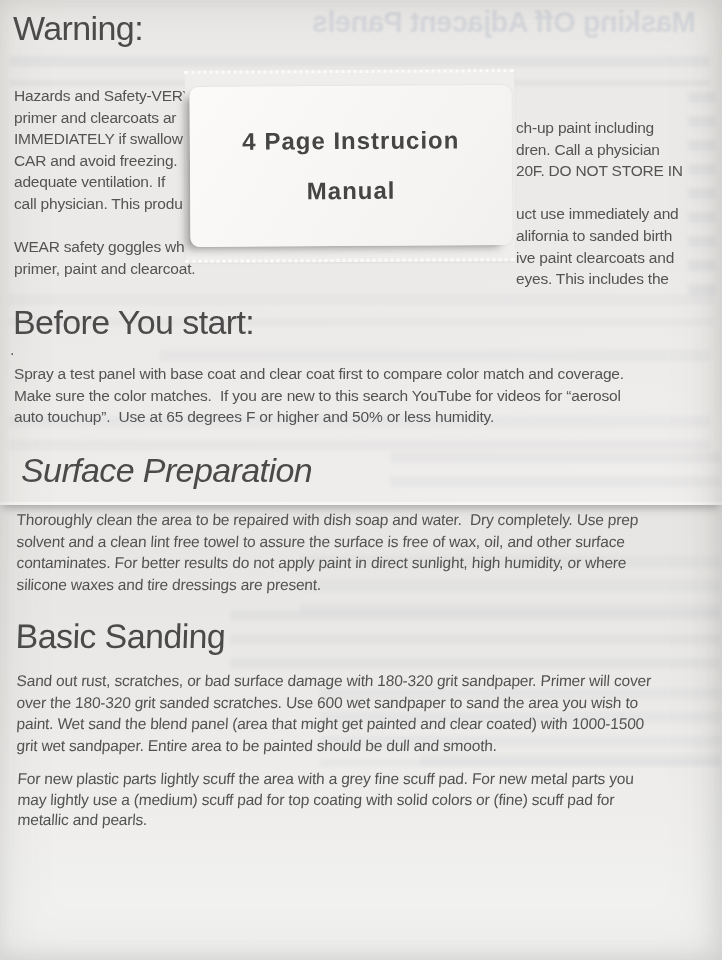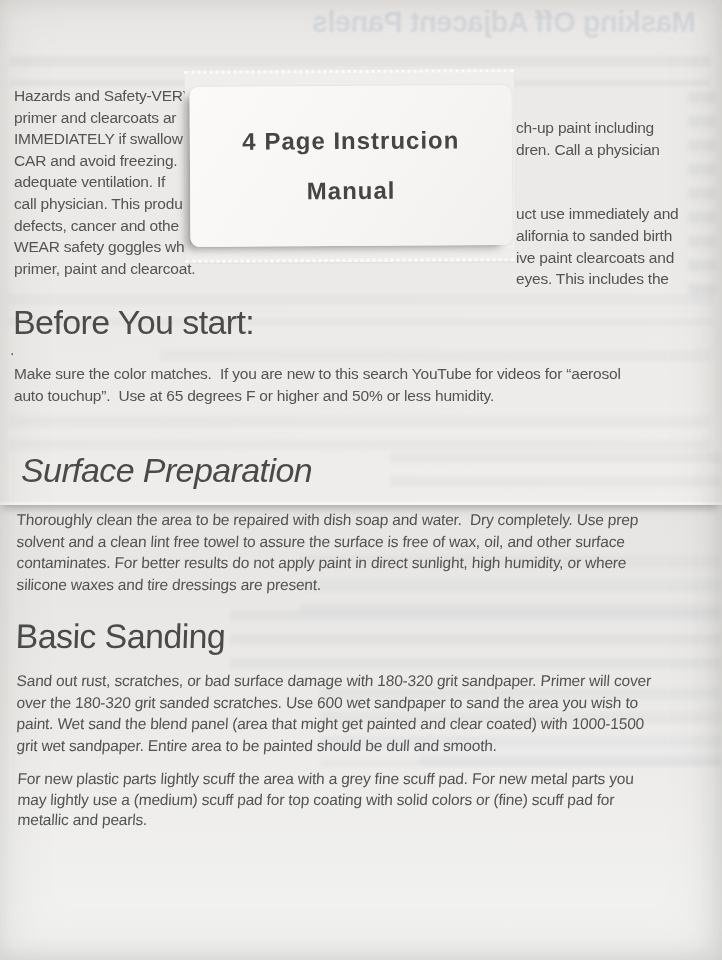--- a/index.html
+++ b/index.html
@@ -98,43 +98,45 @@
 
     <div class="bleed-heading">Masking Off Adjacent Panels</div>
 
     <div class="bleed" style="left:10px;top:56px;width:700px;height:30px;"></div>
     <div class="bleed" style="left:688px;top:92px;width:28px;height:210px;"></div>
     <div class="bleed" style="left:8px;top:294px;width:706px;height:32px;opacity:0.45;"></div>
     <div class="bleed" style="left:160px;top:350px;width:550px;height:14px;opacity:0.5;"></div>
     <div class="bleed" style="left:10px;top:416px;width:700px;height:34px;opacity:0.5;"></div>
     <div class="bleed" style="left:390px;top:452px;width:330px;height:40px;opacity:0.55;"></div>
 
+    <h1 class="h warning-h">Warning:</h1>
 
     <div class="warn-para">
       <div class="warn-line"><span class="frag-left">Hazards and Safety-VERY</span><span class="frag-right">ch-up paint including</span></div>
       <div class="warn-line"><span class="frag-left">primer and clearcoats ar</span><span class="frag-right">dren. Call a physician</span></div>
-      <div class="warn-line"><span class="frag-left">IMMEDIATELY if swallow</span></div>
+      <div class="warn-line"><span class="frag-left">IMMEDIATELY if swallow</span><span class="frag-right">20F. DO NOT STORE IN</span></div>
       <div class="warn-line"><span class="frag-left">CAR and avoid freezing.</span></div>
       <div class="warn-line"><span class="frag-left">adequate ventilation. If</span><span class="frag-right">uct use immediately and</span></div>
       <div class="warn-line"><span class="frag-left">call physician. This produ</span><span class="frag-right">alifornia to sanded birth</span></div>
-      <div class="warn-line"><span class="frag-left">defects, cancer and othe</span><span class="frag-right">ive paint clearcoats and</span></div>
+      <div class="warn-line"><span class="frag-right">ive paint clearcoats and</span></div>
       <div class="warn-line"><span class="frag-left">WEAR safety goggles wh</span><span class="frag-right">eyes. This includes the</span></div>
       <div class="warn-line"><span class="frag-left">primer, paint and clearcoat.</span><span class="frag-right"></span></div>
     </div>
 
     <div class="backing"></div>
     <div class="sticker">
       <div class="st">4 Page Instrucion</div>
       <div class="st">Manual</div>
     </div>
 
     <h1 class="h before-h">Before You start:</h1>
     <div class="stray">.</div>
 
     <div class="para before-para">
+      <div class="line">Spray a test panel with base coat and clear coat first to compare color match and coverage.</div>
       <div class="line">Make sure the color matches.  If you are new to this search YouTube for videos for “aerosol</div>
       <div class="line">auto touchup”.  Use at 65 degrees F or higher and 50% or less humidity.</div>
     </div>
 
     <h1 class="h surface-h">Surface Preparation</h1>
   </div>
 
   <div class="sheet-bottom">
 
     <div class="bleed" style="left:300px;top:54px;width:420px;height:58px;opacity:0.5;"></div>

